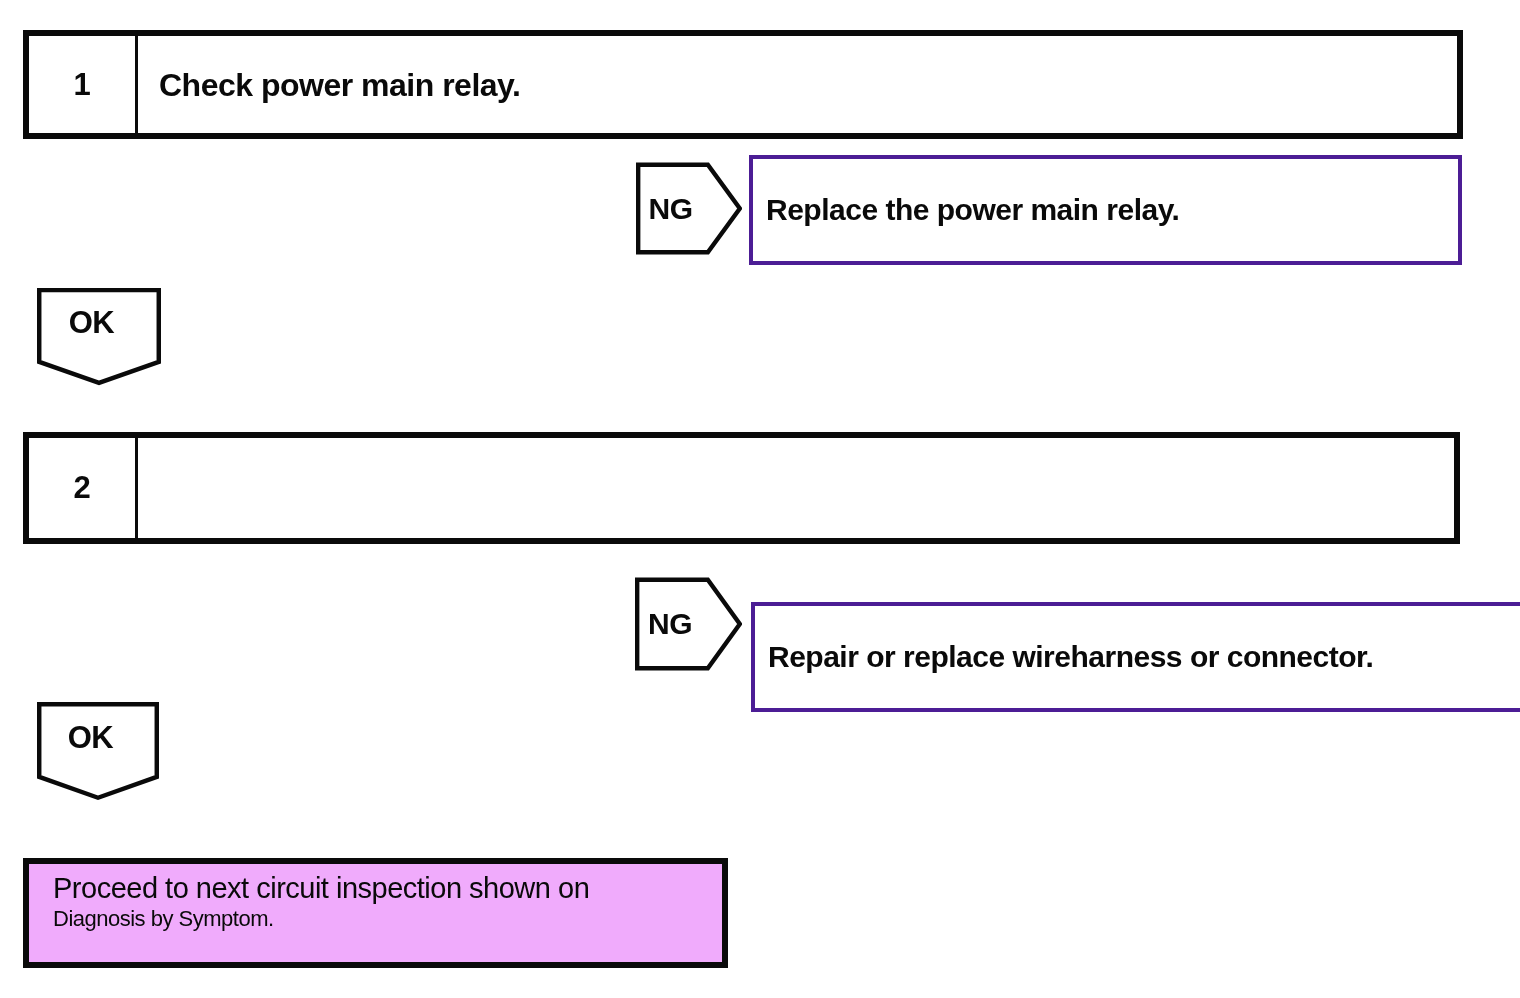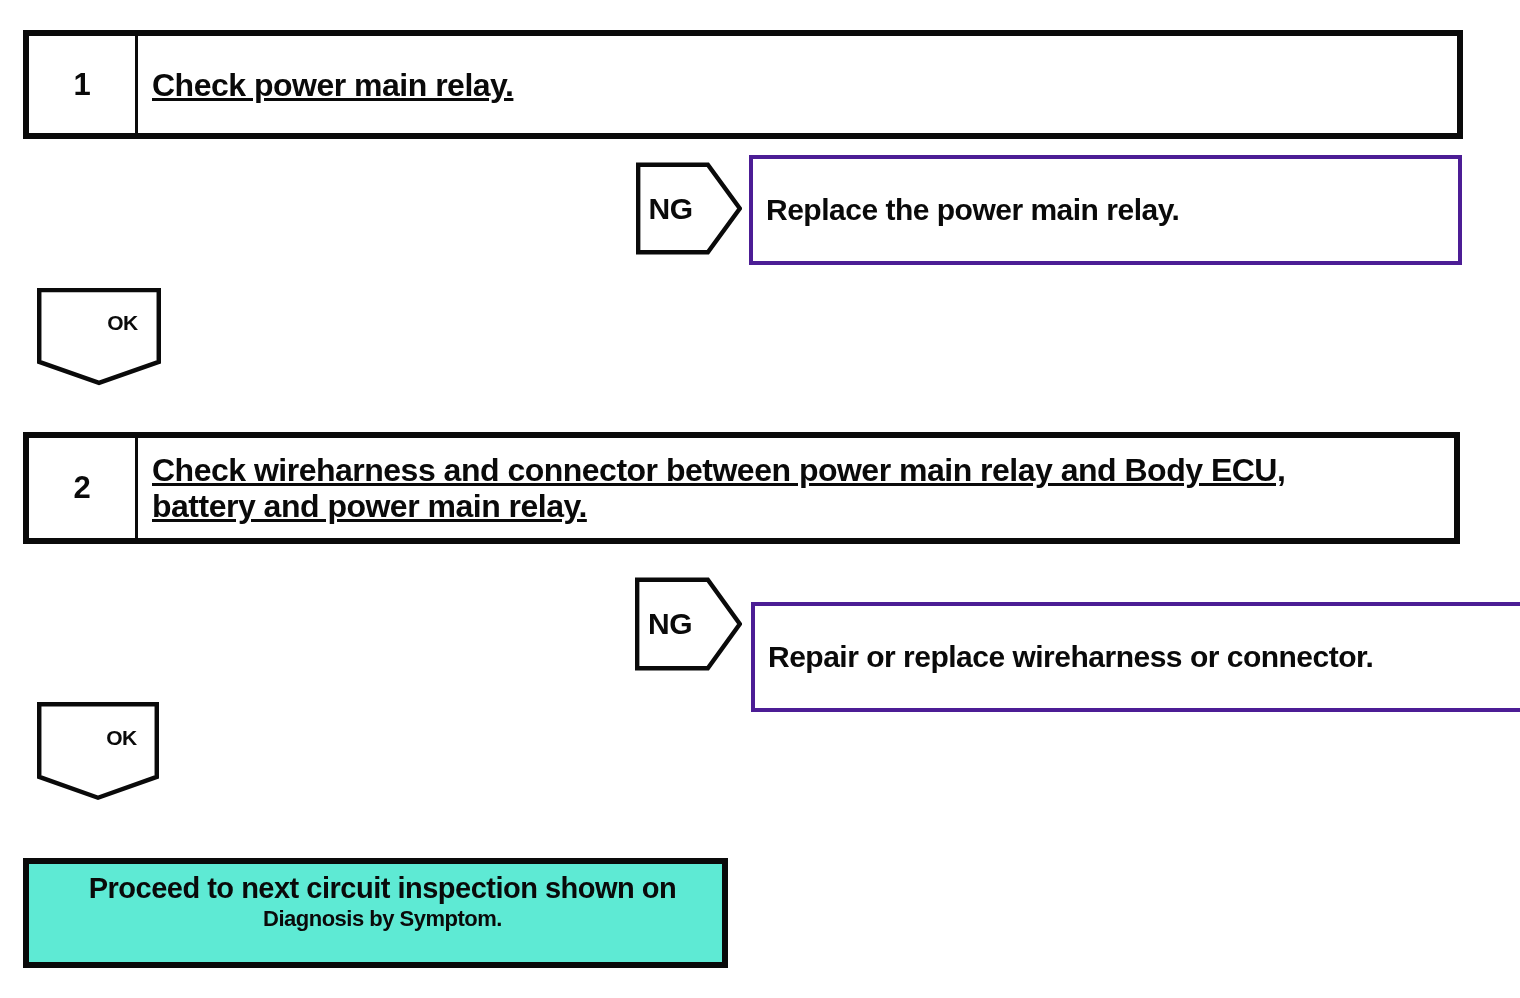--- a/index.html
+++ b/index.html
@@ -32,48 +32,46 @@
     justify-content: center;
     font-weight: bold;
     font-size: 31px;
     flex: 0 0 auto;
   }
   .instr-cell {
     flex: 1 1 auto;
     display: flex;
     flex-direction: column;
     justify-content: center;
-    padding-left: 14px;
+    padding-left: 21px;
     padding-right: 8px;
     font-weight: bold;
     font-size: 32px;
     line-height: 36px;
     letter-spacing: -0.5px;
-    text-decoration: underline;
   }
 
   
   .action-box {
     border: 4px solid #4c1d95;
     background: #ffffff;
     display: flex;
     align-items: center;
     padding-left: 13px;
     padding-right: 8px;
     font-weight: bold;
     font-size: 30px;
     letter-spacing: -0.5px;
   }
   .terminal-box {
     border: 6px solid #0a0a0a;
-    background: #5eead4;
+    background: #f0abfc;
     padding: 9px 10px 0 24px;
-    font-weight: bold;
+    font-weight: normal;
     letter-spacing: -0.5px;
-    text-align: center;
   }
   .terminal-line1 { font-size: 29px; line-height: 31px; }
   .terminal-line2 { font-size: 22px; line-height: 29px; }
 
   
   .shape-wrap { position: absolute; padding-left: 15px; }
   .shape-wrap svg { display: block; width: 100%; height: 100%; }
   .ng-label {
     position: absolute;
     left: 0; top: 0; bottom: 0;
@@ -86,23 +84,22 @@
     letter-spacing: -0.5px;
   }
   .ok-label {
     position: absolute;
     left: 0; top: 0;
     width: 100%; height: 76%;
     display: flex;
     align-items: center;
     justify-content: center;
     font-weight: bold;
-    font-size: 21px;
+    font-size: 31px;
     letter-spacing: -0.5px;
-    margin-left: 31px;
   }
 </style>
 </head>
 <body>
 
 <div class="canvas">
 
   <div class="abs step-box" style="left:23px; top:30px; width:1440px; height:109px;">
     <div class="num-cell">1</div>
     <div class="instr-cell">
@@ -123,24 +120,20 @@
 
   <div class="shape-wrap" style="left:22px; top:282px; width:139px; height:109px;">
     <svg viewBox="0 0 139 109">
       <polygon points="2.5,2.5 136.5,2.5 136.5,83 69.5,106.5 2.5,83" fill="#ffffff" stroke="#0a0a0a" stroke-width="5" stroke-linejoin="miter"></polygon>
     </svg>
     <div class="ok-label">OK</div>
   </div>
 
   <div class="abs step-box" style="left:23px; top:432px; width:1437px; height:112px;">
     <div class="num-cell">2</div>
-    <div class="instr-cell">
-      <span>Check wireharness and connector between power main relay and Body ECU,</span>
-      <span>battery and power main relay.</span>
-    </div>
   </div>
 
   <div class="shape-wrap" style="left:620px; top:571px; width:122px; height:106px;">
     <svg viewBox="0 0 122 106">
       <polygon points="2.5,2.5 83,2.5 119.5,53 83,103.5 2.5,103.5" fill="#ffffff" stroke="#0a0a0a" stroke-width="5" stroke-linejoin="miter"></polygon>
     </svg>
     <div class="ng-label">NG</div>
   </div>
 
   <div class="abs action-box" style="left:751px; top:602px; width:824px; height:110px;">

